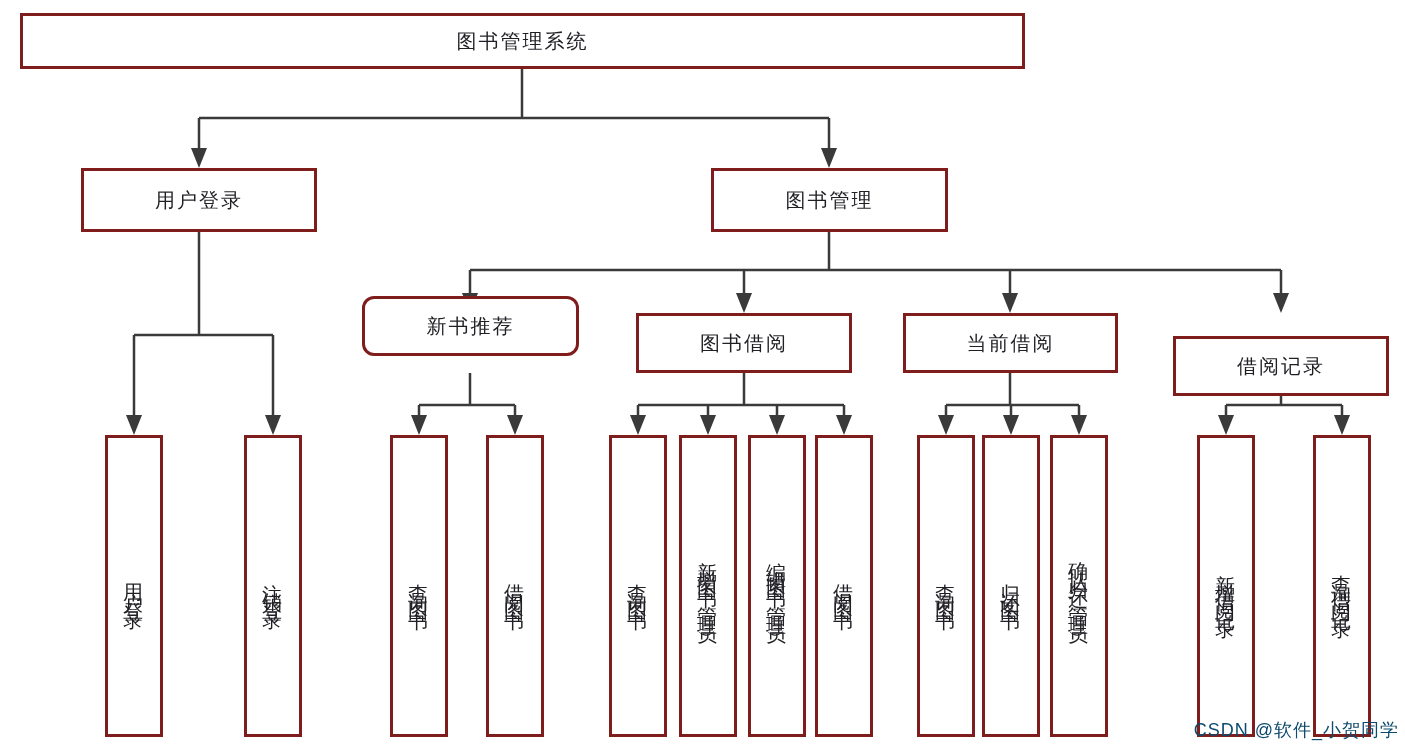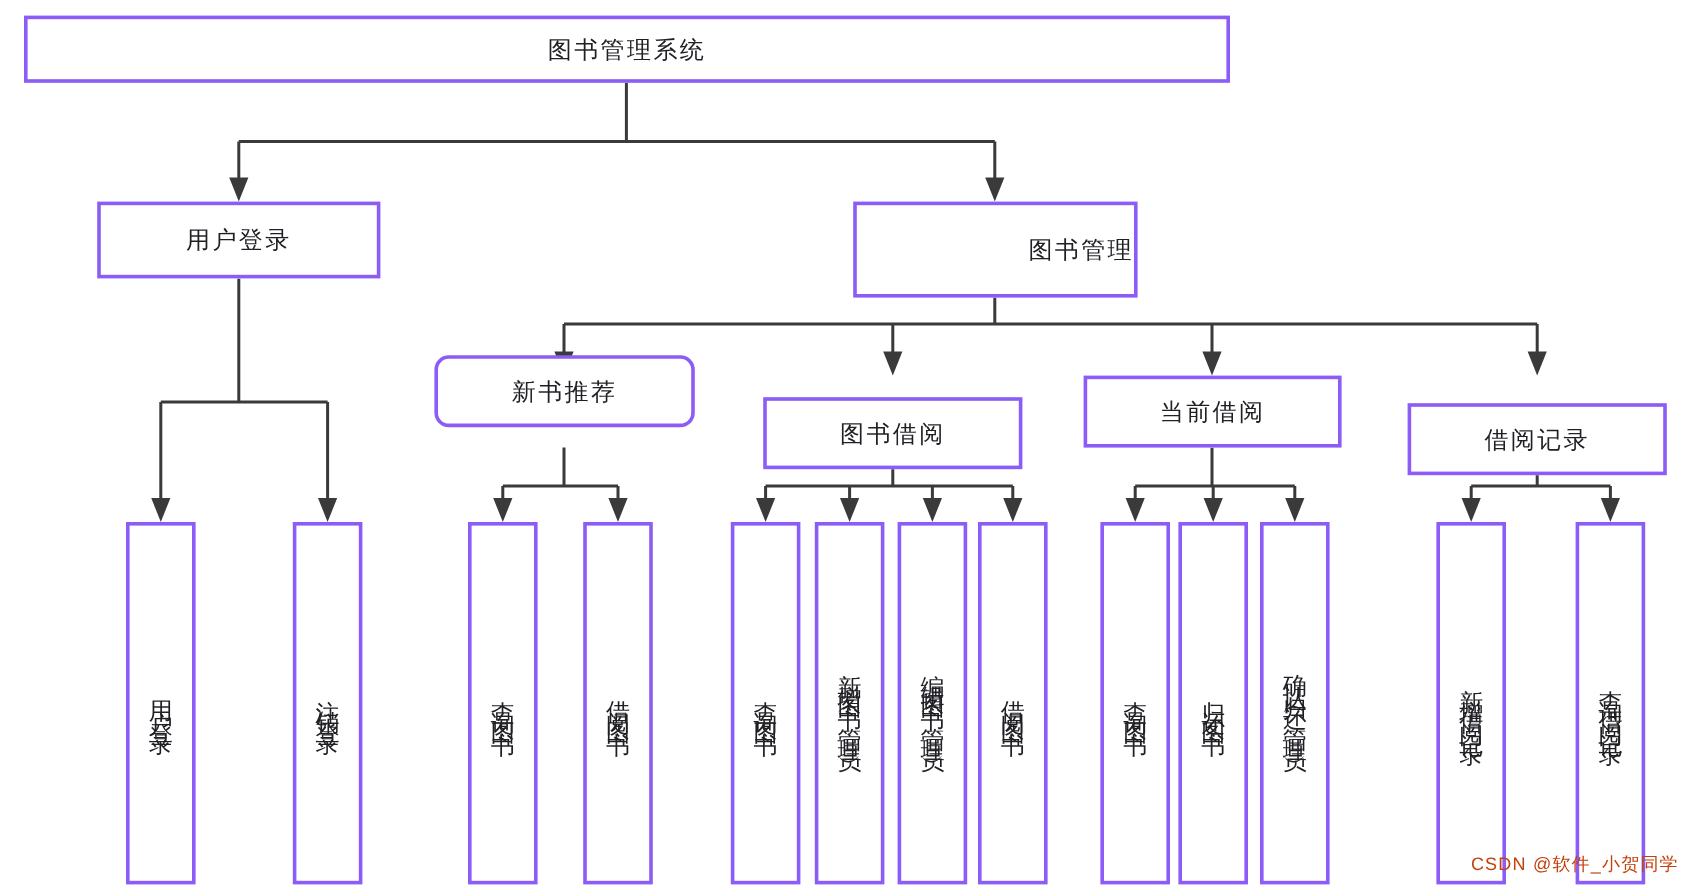--- a/index.html
+++ b/index.html
@@ -17,21 +17,21 @@
   }
   .connectors {
     position: absolute;
     left: 0;
     top: 0;
     pointer-events: none;
   }
   .node {
     position: absolute;
     box-sizing: border-box;
-    border: 3px solid #8b5cf6;
+    border: 3px solid #7f1d1d;
     background: #ffffff;
     display: flex;
     align-items: center;
     justify-content: center;
     color: #1f1f24;
   }
   .hnode {
     font-size: 20px;
     letter-spacing: 2px;
     white-space: nowrap;
@@ -41,48 +41,48 @@
     text-orientation: mixed;
     font-size: 20px;
     letter-spacing: 9px;
     white-space: nowrap;
     color: #1f1f24;
   }
   
   .n-root   { left: 20px;   top: 13px;  width: 1005px; height: 56px; }
   
   .n-login  { left: 81px;   top: 168px; width: 236px;  height: 64px; }
-  .n-mgmt   { left: 711px;  top: 168px; width: 237px;  height: 80px; justify-content: flex-end; }
+  .n-mgmt   { left: 711px;  top: 168px; width: 237px;  height: 64px; }
   
   .n-newbook   { left: 362px;  top: 296px; width: 217px; height: 60px; border-radius: 12px; }
-  .n-bookbrw   { left: 636px;  top: 331px; width: 216px; height: 60px; }
+  .n-bookbrw   { left: 636px;  top: 313px; width: 216px; height: 60px; }
   .n-current   { left: 903px;  top: 313px; width: 215px; height: 60px; font-family: Liberation Mono, monospace; }
   .n-records   { left: 1173px; top: 313px; width: 216px; height: 60px; margin-top: 23px; }
   
   .leaf { top: 435px; width: 58px; height: 302px; }
   .lf-1  { left: 105px;  }
   .lf-2  { left: 244px;  }
   .lf-3  { left: 390px;  }
   .lf-4  { left: 486px;  }
   .lf-5  { left: 609px;  }
   .lf-6  { left: 679px;  }
   .lf-7  { left: 748px;  }
   .lf-8  { left: 815px;  }
   .lf-9  { left: 917px;  }
   .lf-10 { left: 982px;  }
   .lf-11 { left: 1050px; }
   .lf-12 { left: 1197px; }
   .lf-13 { left: 1313px; }
   .watermark {
     position: absolute;
     right: 6px;
-    bottom: 17px;
-    font-size: 15px;
+    bottom: 5px;
+    font-size: 18px;
     letter-spacing: 1px;
-    color: #c2410c;
+    color: #0c4a6e;
     white-space: nowrap;
     z-index: 5;
   }
 </style>
 </head>
 <body>
 
 <div class="canvas">
 
   <svg class="connectors" width="1405" height="747" viewBox="0 0 1405 747">

